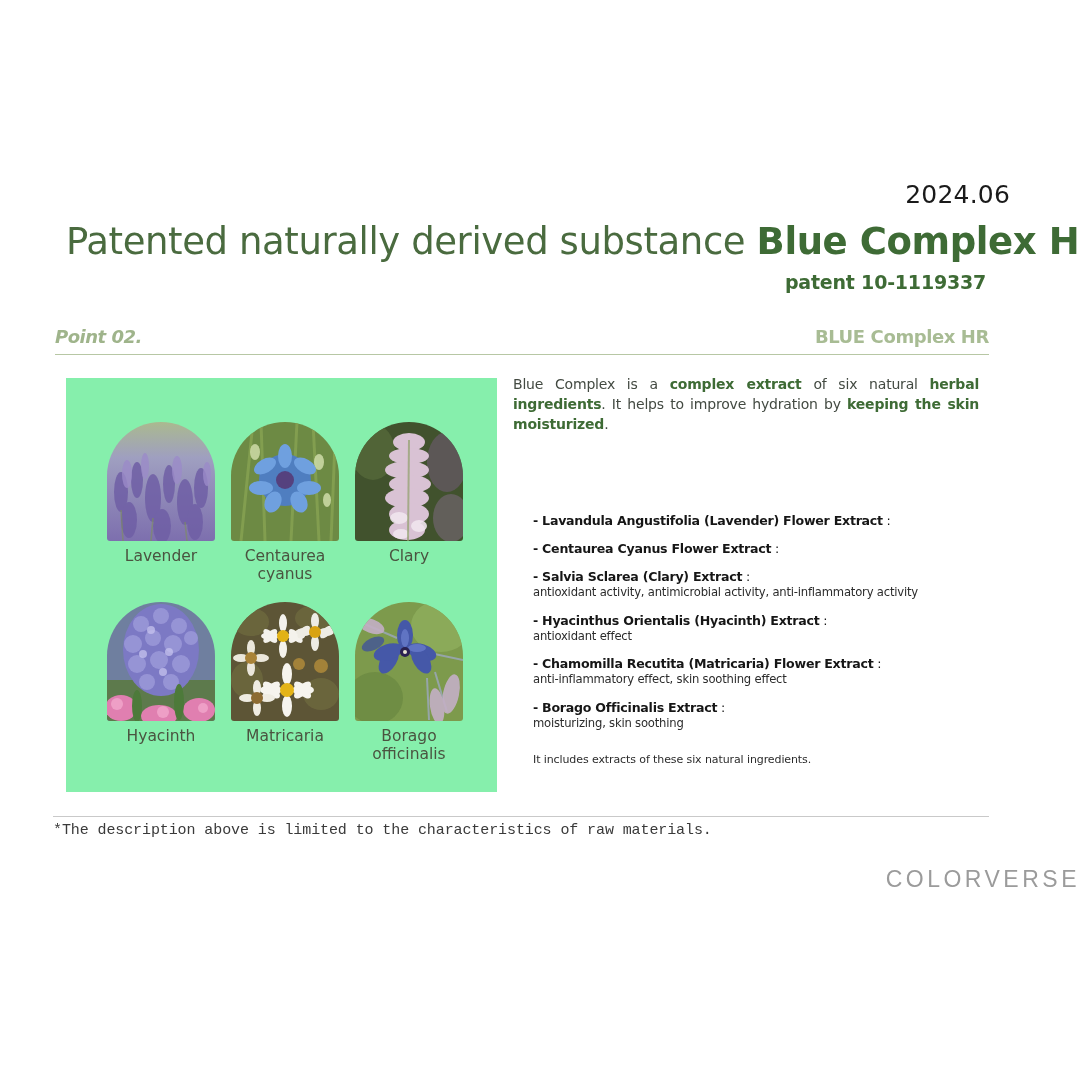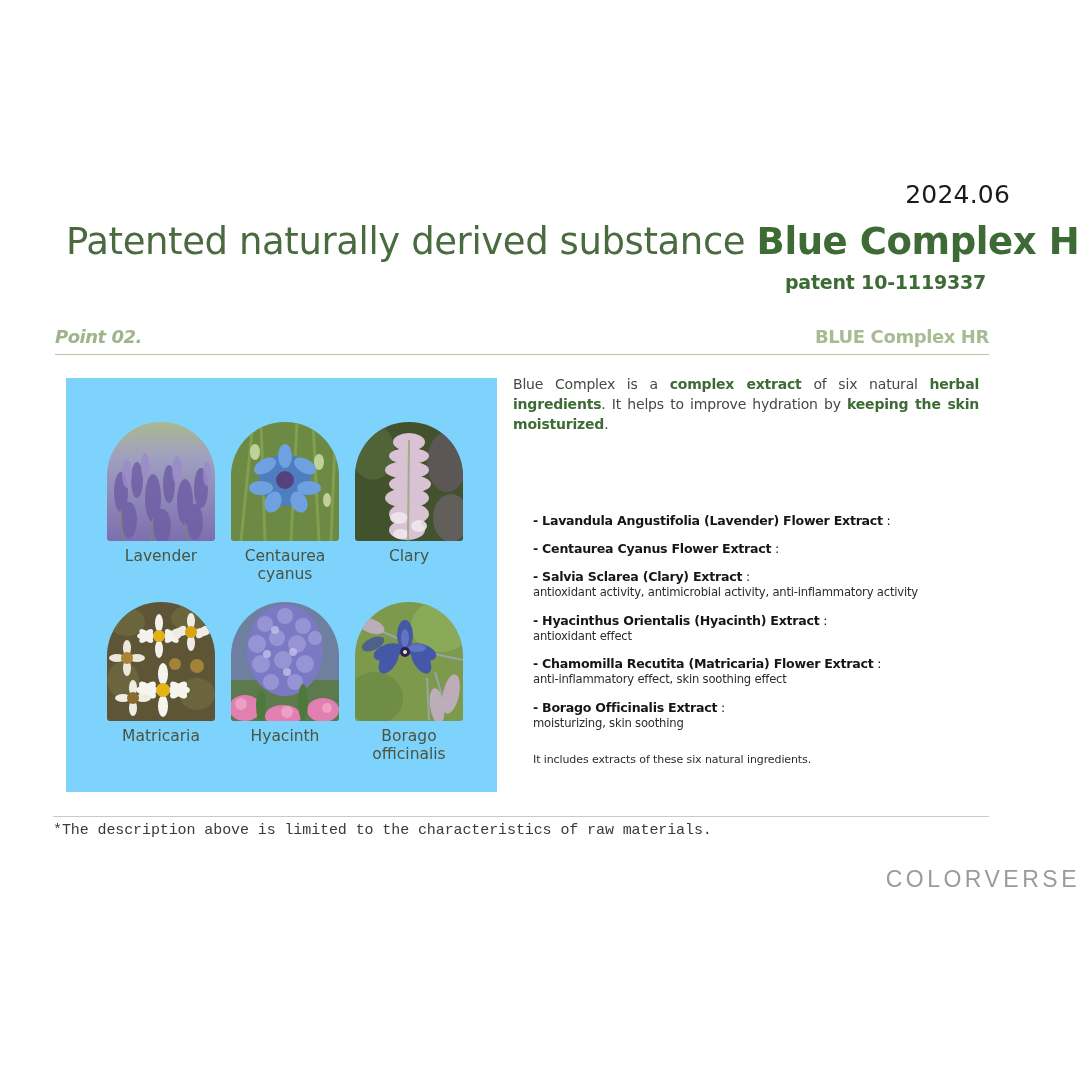--- a/index.html
+++ b/index.html
@@ -86,21 +86,21 @@
     letter-spacing: -0.4px;
   }
 
   
   .flower-panel {
     position: absolute;
     left: 66px;
     top: 378px;
     width: 431px;
     height: 414px;
-    background: #7dd3fc;
+    background: #86efac;
   }
   .flower-grid {
     position: absolute;
     left: 33px;
     top: 44px;
     width: 372px;
     display: flex;
     flex-wrap: wrap;
   }
   .flower-cell {
@@ -328,20 +328,67 @@
             <line x1="54" y1="18" x2="53" y2="119"></line>
           </g>
         </svg>
       </div>
       <div class="flower-label">Clary</div>
     </div>
 
     <div class="flower-cell row2">
       <div class="flower-img">
         <svg viewBox="0 0 108 119" preserveAspectRatio="none" aria-hidden="true">
+          <rect width="108" height="119" fill="#6f7f9f"></rect>
+          <rect y="78" width="108" height="41" fill="#5d7a4c"></rect>
+          <g fill="#7c79c4">
+            <ellipse cx="54" cy="48" rx="38" ry="46"></ellipse>
+          </g>
+          <g fill="#9a97d8" opacity="0.9">
+            <circle cx="34" cy="22" r="8"></circle>
+              <circle cx="54" cy="14" r="8"></circle>
+              <circle cx="72" cy="24" r="8"></circle>
+            <circle cx="26" cy="42" r="9"></circle>
+              <circle cx="46" cy="36" r="8"></circle>
+              <circle cx="66" cy="42" r="9"></circle>
+            <circle cx="84" cy="36" r="7"></circle>
+              <circle cx="30" cy="62" r="9"></circle>
+              <circle cx="52" cy="58" r="9"></circle>
+            <circle cx="74" cy="62" r="9"></circle>
+              <circle cx="40" cy="80" r="8"></circle>
+              <circle cx="64" cy="80" r="8"></circle>
+          </g>
+          <g fill="#c6c3ee" opacity="0.75">
+            <circle cx="44" cy="28" r="4"></circle>
+              <circle cx="62" cy="50" r="4"></circle>
+              <circle cx="36" cy="52" r="4"></circle>
+            <circle cx="56" cy="70" r="4"></circle>
+          </g>
+          <g fill="#e07fb0">
+            <ellipse cx="14" cy="106" rx="16" ry="13"></ellipse>
+              <ellipse cx="52" cy="114" rx="18" ry="11"></ellipse>
+            <ellipse cx="92" cy="108" rx="16" ry="12"></ellipse>
+          </g>
+          <g fill="#f2a8cc" opacity="0.8">
+            <circle cx="10" cy="102" r="6"></circle>
+              <circle cx="56" cy="110" r="6"></circle>
+              <circle cx="96" cy="106" r="5"></circle>
+          </g>
+          <g fill="#4d7a3a">
+            <ellipse cx="30" cy="104" rx="5" ry="16"></ellipse>
+              <ellipse cx="72" cy="100" rx="5" ry="18"></ellipse>
+          </g>
+        </svg>
+      </div>
+      <div class="flower-label">Hyacinth</div>
+    </div>
+
+    <div class="flower-cell row2">
+      <div class="flower-img">
+        <svg viewBox="0 0 108 119" preserveAspectRatio="none" aria-hidden="true">
           <rect width="108" height="119" fill="#5d5536"></rect>
           <g fill="#6e6a3f" opacity="0.8">
             <ellipse cx="20" cy="20" rx="18" ry="14"></ellipse>
               <ellipse cx="84" cy="16" rx="20" ry="13"></ellipse>
             <ellipse cx="16" cy="78" rx="16" ry="18"></ellipse>
               <ellipse cx="90" cy="92" rx="18" ry="16"></ellipse>
           </g>
           <g>
             <g transform="translate(52,34)">
               <g fill="#f4f2ec">
@@ -404,67 +451,20 @@
               <circle cx="68" cy="62" r="6"></circle>
           </g>
         </svg>
       </div>
       <div class="flower-label">Matricaria</div>
     </div>
 
     <div class="flower-cell row2">
       <div class="flower-img">
         <svg viewBox="0 0 108 119" preserveAspectRatio="none" aria-hidden="true">
-          <rect width="108" height="119" fill="#6f7f9f"></rect>
-          <rect y="78" width="108" height="41" fill="#5d7a4c"></rect>
-          <g fill="#7c79c4">
-            <ellipse cx="54" cy="48" rx="38" ry="46"></ellipse>
-          </g>
-          <g fill="#9a97d8" opacity="0.9">
-            <circle cx="34" cy="22" r="8"></circle>
-              <circle cx="54" cy="14" r="8"></circle>
-              <circle cx="72" cy="24" r="8"></circle>
-            <circle cx="26" cy="42" r="9"></circle>
-              <circle cx="46" cy="36" r="8"></circle>
-              <circle cx="66" cy="42" r="9"></circle>
-            <circle cx="84" cy="36" r="7"></circle>
-              <circle cx="30" cy="62" r="9"></circle>
-              <circle cx="52" cy="58" r="9"></circle>
-            <circle cx="74" cy="62" r="9"></circle>
-              <circle cx="40" cy="80" r="8"></circle>
-              <circle cx="64" cy="80" r="8"></circle>
-          </g>
-          <g fill="#c6c3ee" opacity="0.75">
-            <circle cx="44" cy="28" r="4"></circle>
-              <circle cx="62" cy="50" r="4"></circle>
-              <circle cx="36" cy="52" r="4"></circle>
-            <circle cx="56" cy="70" r="4"></circle>
-          </g>
-          <g fill="#e07fb0">
-            <ellipse cx="14" cy="106" rx="16" ry="13"></ellipse>
-              <ellipse cx="52" cy="114" rx="18" ry="11"></ellipse>
-            <ellipse cx="92" cy="108" rx="16" ry="12"></ellipse>
-          </g>
-          <g fill="#f2a8cc" opacity="0.8">
-            <circle cx="10" cy="102" r="6"></circle>
-              <circle cx="56" cy="110" r="6"></circle>
-              <circle cx="96" cy="106" r="5"></circle>
-          </g>
-          <g fill="#4d7a3a">
-            <ellipse cx="30" cy="104" rx="5" ry="16"></ellipse>
-              <ellipse cx="72" cy="100" rx="5" ry="18"></ellipse>
-          </g>
-        </svg>
-      </div>
-      <div class="flower-label">Hyacinth</div>
-    </div>
-
-    <div class="flower-cell row2">
-      <div class="flower-img">
-        <svg viewBox="0 0 108 119" preserveAspectRatio="none" aria-hidden="true">
           <rect width="108" height="119" fill="#7d9a4c"></rect>
           <ellipse cx="86" cy="24" rx="30" ry="26" fill="#8fae5d" opacity="0.8"></ellipse>
           <ellipse cx="20" cy="96" rx="28" ry="26" fill="#6c8a42" opacity="0.8"></ellipse>
           <g stroke="#9aa7b8" stroke-width="2" opacity="0.85">
             <line x1="0" y1="18" x2="42" y2="36"></line>
               <line x1="108" y1="58" x2="70" y2="50"></line>
             <line x1="92" y1="110" x2="80" y2="70"></line>
               <line x1="74" y1="118" x2="72" y2="76"></line>
           </g>
           <g fill="#c4b0c6" opacity="0.9">

